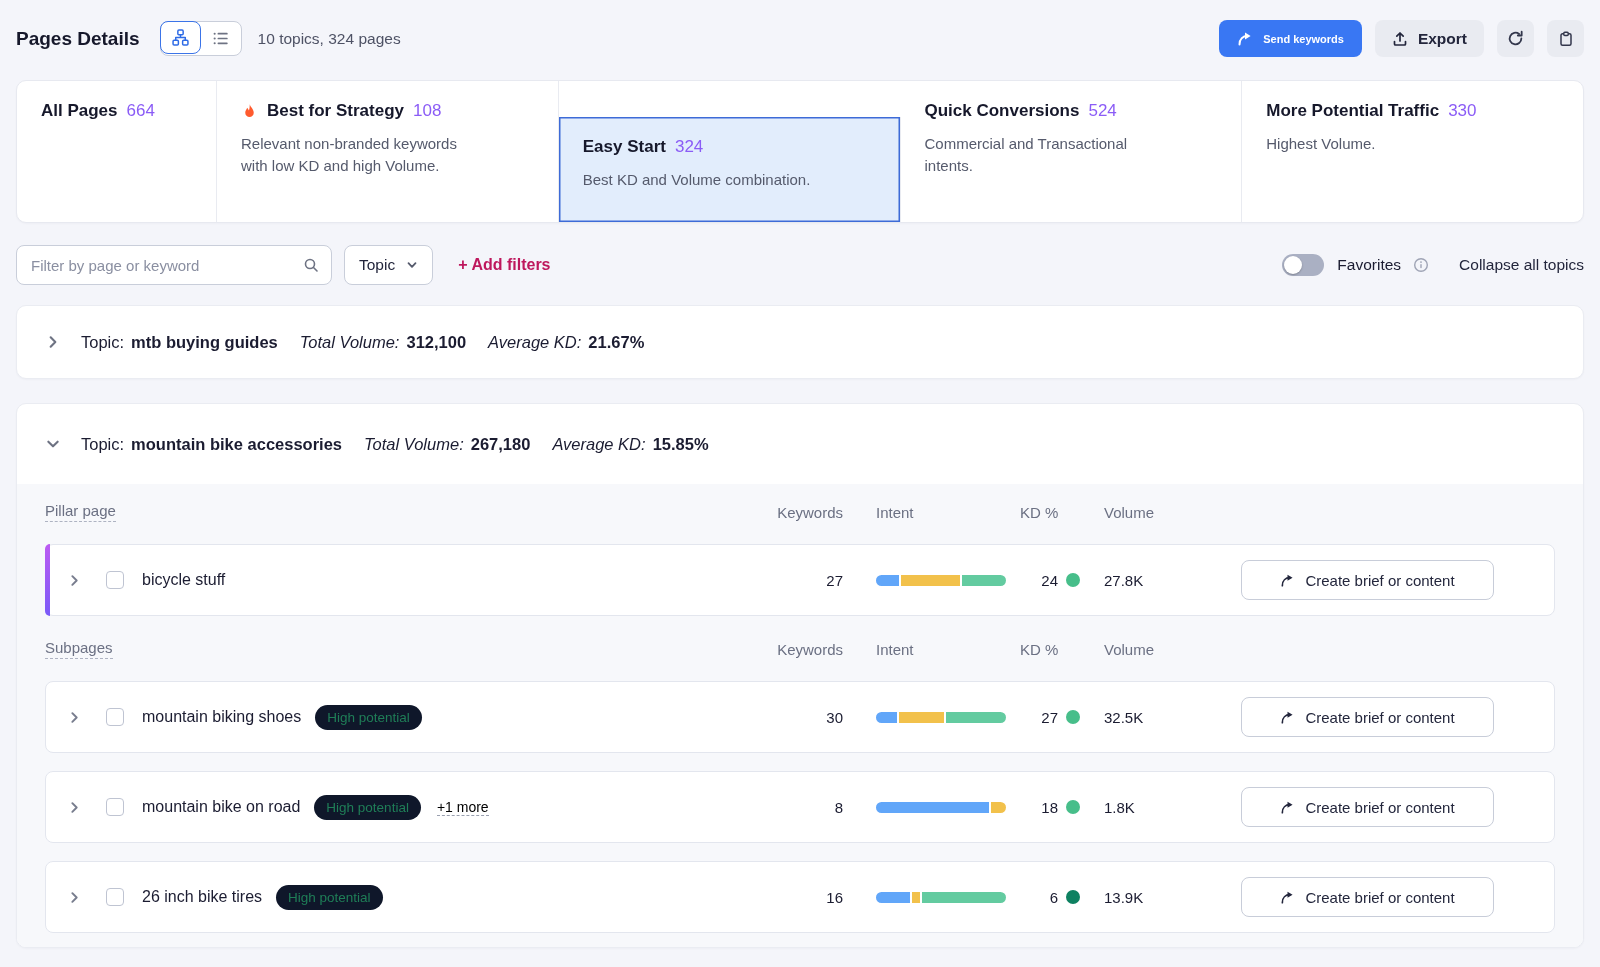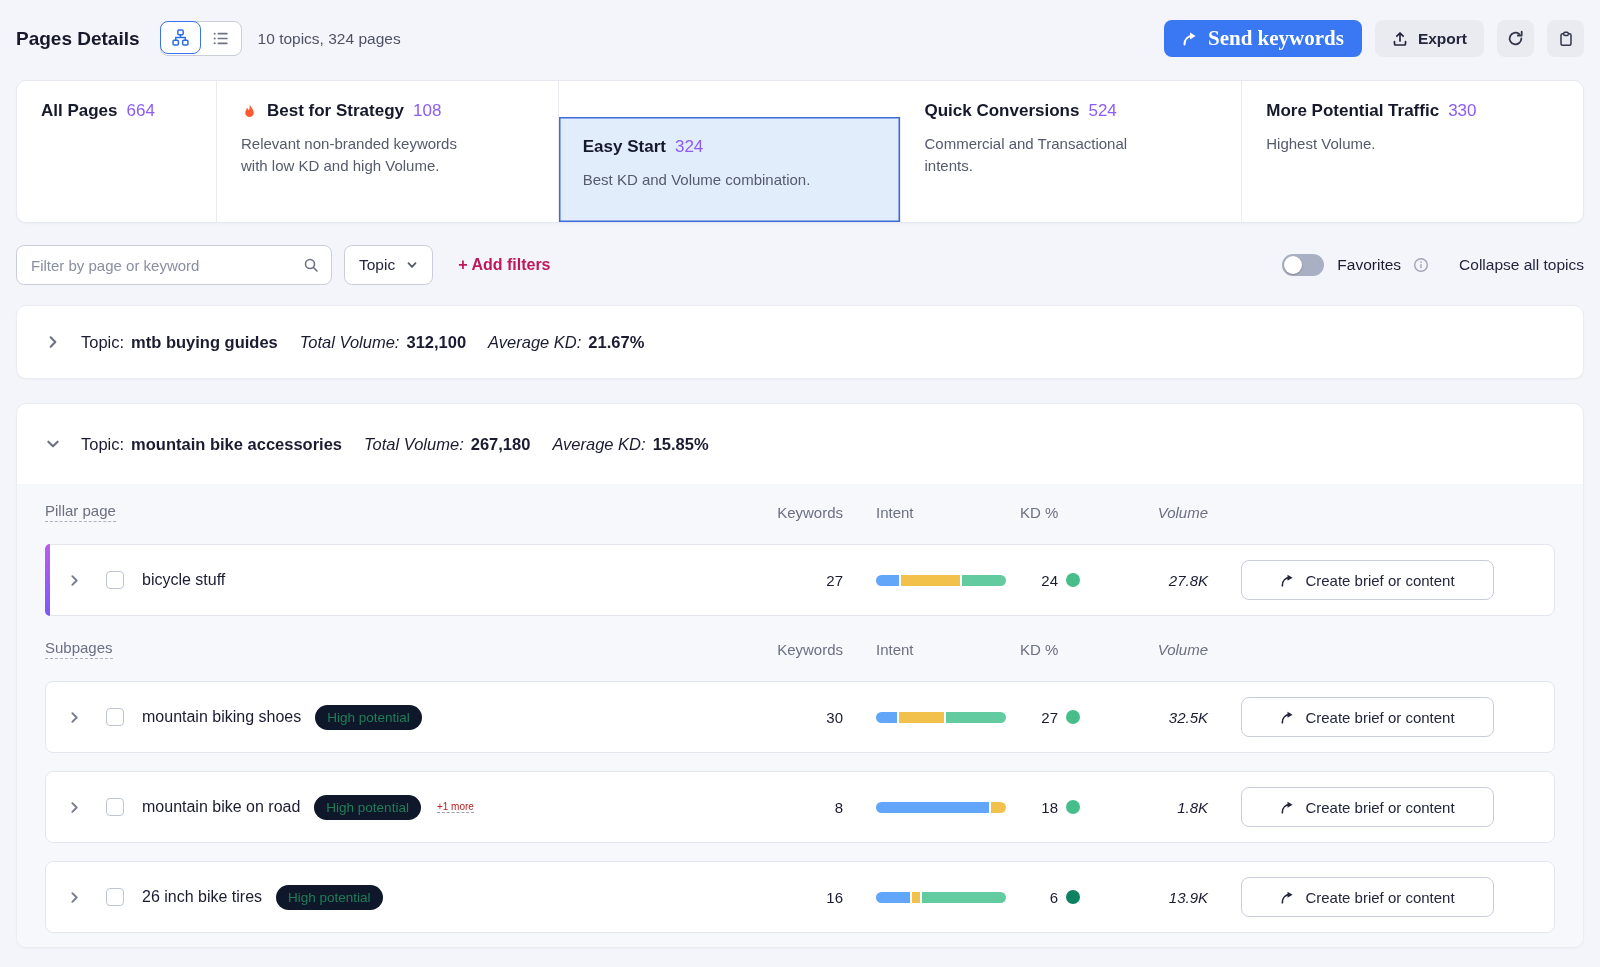--- a/index.html
+++ b/index.html
@@ -13,22 +13,22 @@
   svg { display:block; }
 
   
   .header { display:flex; align-items:center; padding:20px 16px 0 16px; }
   .title { font-size:19px; font-weight:bold; color:#16182B; }
   .seg-control { display:flex; margin-left:20px; border:1px solid #C9CEDA; border-radius:8px; background:#fff; }
   .seg { width:41px; height:33px; display:flex; align-items:center; justify-content:center; color:#6E7383; cursor:pointer; }
   .seg.selected { border:1px solid #3B74E8; border-radius:8px; color:#2E6BE6; margin:-1px; background:#fff; }
   .summary { margin-left:16px; font-size:15.5px; color:#4E5265; }
   .header-right { margin-left:auto; display:flex; gap:13px; align-items:center; }
-  .btn-primary { display:flex; align-items:center; gap:10px; background:#3977F3; color:#fff; font-family:Liberation Serif, serif;
-      font-size:21px; font-weight:bold; padding:0 18px; height:37px; border-radius:8px; border:none; cursor:pointer; }
+  .btn-primary { display:flex; align-items:center; gap:10px; background:#3977F3; color:#fff; font-family:Liberation Sans, sans-serif;
+      font-size:11px; font-weight:bold; padding:0 18px; height:37px; border-radius:8px; border:none; cursor:pointer; }
   .btn-secondary { display:flex; align-items:center; gap:10px; background:#E9EBF1; color:#23263C; font-family:inherit;
       font-size:15.5px; font-weight:600; padding:0 17px; height:37px; border-radius:8px; border:none; cursor:pointer; }
   .btn-icon { width:37px; height:37px; border-radius:8px; background:#E9EBF1; border:none; display:flex;
       align-items:center; justify-content:center; color:#33374C; cursor:pointer; }
 
   
   .tabs { margin:23px 16px 0 16px; background:#fff; border:1px solid #E7E9F0; border-radius:10px;
       display:flex; min-height:143px; overflow:hidden; box-shadow:0 1px 2px rgba(25,28,50,0.03); }
   .tab { flex:1 1 0; padding:20px 24px; border-right:1px solid #E9EBF1; cursor:pointer; }
   .tab:last-child { border-right:none; }
@@ -71,35 +71,35 @@
   
   .topic-body { background:#F7F8FB; padding:13px 28px 14px 28px; }
   .group-header { display:flex; align-items:center; height:30px; margin-bottom:17px; padding:0 61px 0 0;
       color:#6B7083; font-size:15px; }
   .group-title { border-bottom:1px dashed #AEB3C2; padding-bottom:2px; cursor:pointer; }
   .row-main { flex:1 1 0; min-width:0; display:flex; align-items:center; }
   .c-kw { flex:0 0 84px; text-align:right; font-size:15px; }
   .c-int { flex:0 0 130px; margin-left:33px; }
   .c-kd { flex:0 0 60px; margin-left:14px; display:flex; align-items:center; font-size:15px; }
   .group-header .c-kd { display:block; }
-  .c-vol { flex:0 0 104px; margin-left:24px; text-align:right; font-size:15px;font-style:italic; }
+  .c-vol { flex:0 0 104px; margin-left:24px; text-align:left; font-size:15px; }
   .c-act { flex:0 0 253px; margin-left:33px; }
 
   .data-row { height:72px; background:#fff; border:1px solid #E3E6EE; border-radius:8px;
       display:flex; align-items:center; padding:0 60px 0 16px; margin-bottom:18px; position:relative; }
   .data-row:last-child { margin-bottom:0; }
   .pillar-row::before { content:""; position:absolute; left:-1px; top:-1px; bottom:-1px; width:5px;
       border-radius:8px 0 0 8px; background:linear-gradient(180deg,#BC5BF2 0%,#7A5AF8 100%); }
   .expander { width:24px; display:flex; justify-content:center; cursor:pointer; }
   .checkbox { width:18px; height:18px; border:1.5px solid #BFC4D2; border-radius:4px; background:#fff;
       margin-left:20px; cursor:pointer; flex:0 0 18px; }
   .row-name { margin-left:18px; font-size:16px; color:#1B1C31; white-space:nowrap; }
   .badge { margin-left:14px; background:#0f172a; color:#1F7E57; font-size:13.5px; padding:5px 12px;
       border-radius:14px; white-space:nowrap; }
-  .more { margin-left:16px; font-size:10px; color:#b91c1c; border-bottom:1px dashed #9AA0B0; cursor:pointer; white-space:nowrap; }
+  .more { margin-left:16px; font-size:14px; color:#000000; border-bottom:1px dashed #9AA0B0; cursor:pointer; white-space:nowrap; }
   .intent-bar { width:130px; height:11px; border-radius:5.5px; overflow:hidden; display:flex; gap:2px; }
   .intent-bar span { height:100%; }
   .kd-val { width:38px; text-align:right; }
   .kd-dot { width:14px; height:14px; border-radius:50%; margin-left:8px; background:#47BE8A; }
   .create-btn { width:253px; height:40px; border:1px solid #C8CDD9; border-radius:8px; background:#fff;
       display:flex; align-items:center; justify-content:center; gap:10px; font-family:inherit;
       font-size:15px; color:#23263C; cursor:pointer; }
 </style>
 </head>
 <body>

